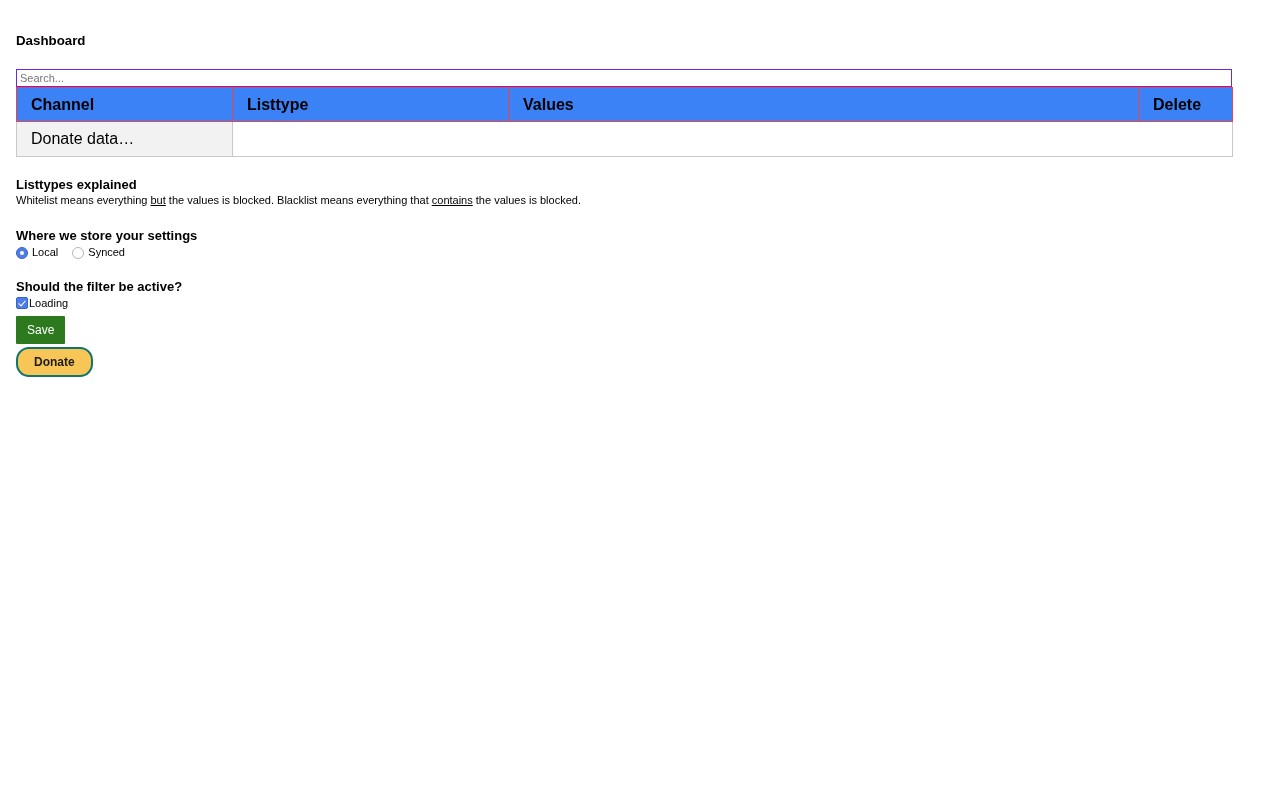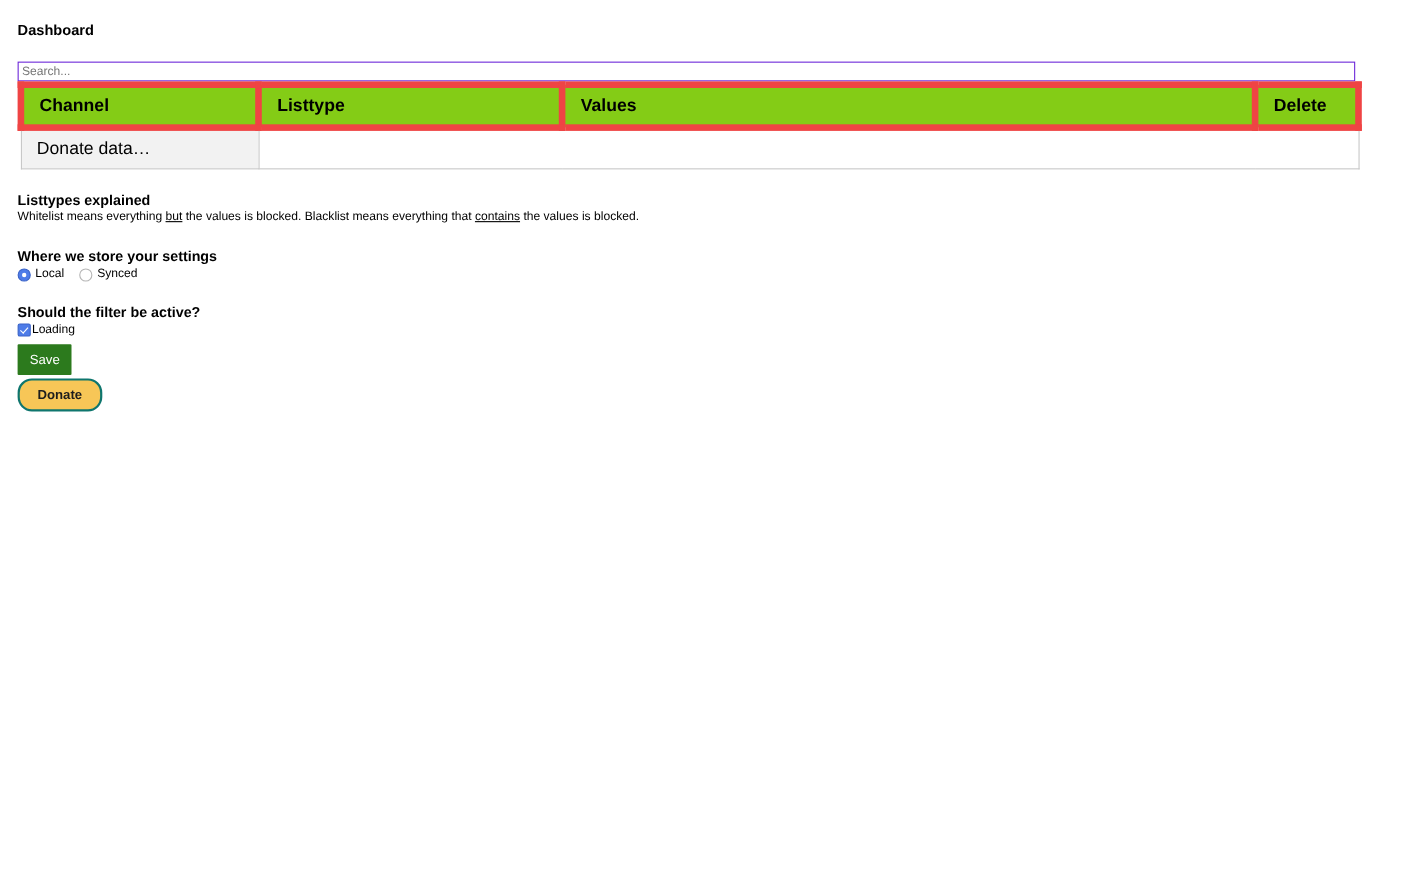--- a/index.html
+++ b/index.html
@@ -12,21 +12,21 @@
     font-family: "Liberation Sans", sans-serif;
     color: #000000;
     overflow: hidden;
   }
 
   .page {
     position: relative;
     width: 1280px;
     height: 800px;
     box-sizing: border-box;
-    padding: 12px 8px 0 8px;
+    padding: 25px 8px 0 8px;
   }
 
   
   .page-title {
     font-size: 13.3px;
     font-weight: bold;
     margin: 8px 0 0 8px;
     line-height: 1.15;
   }
 
@@ -55,22 +55,22 @@
 
   
   .data-table {
     margin: 0 0 0 8px;
     border-collapse: collapse;
     table-layout: fixed;
     width: 1216px;
     border: 1px solid #c8c8c8;
   }
   .data-table th {
-    background: #84cc16;
-    border: 6px solid #ef4444;
+    background: #3b82f6;
+    border: 1px solid #ef4444;
     text-align: left;
     font-size: 16px;
     font-weight: bold;
     padding: 7px 14px;
     line-height: 1.2;
     color: #000;
     height: 28px;
     box-sizing: border-box;
   }
   .data-table td {

